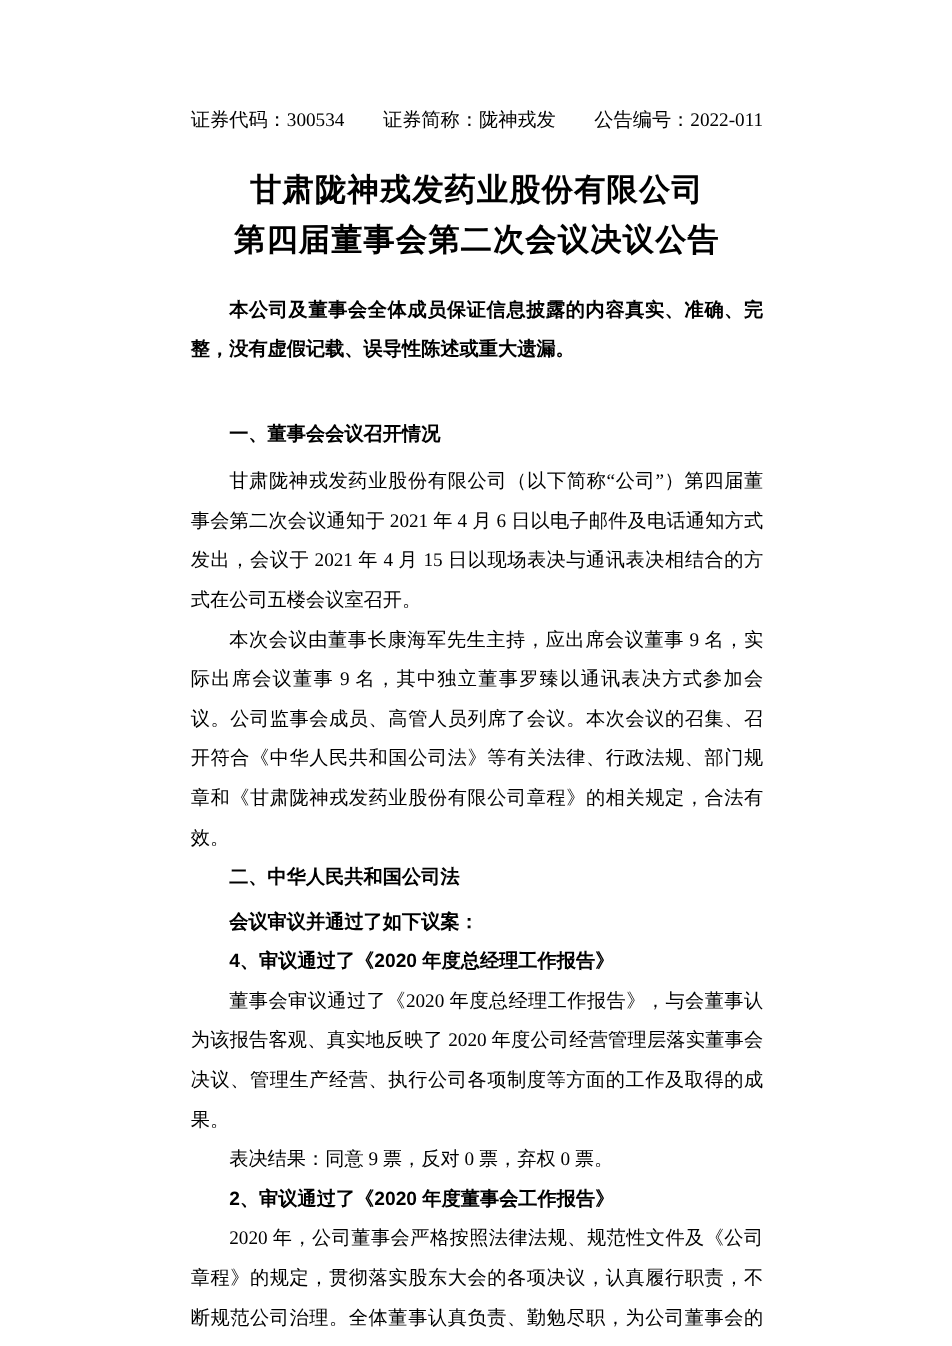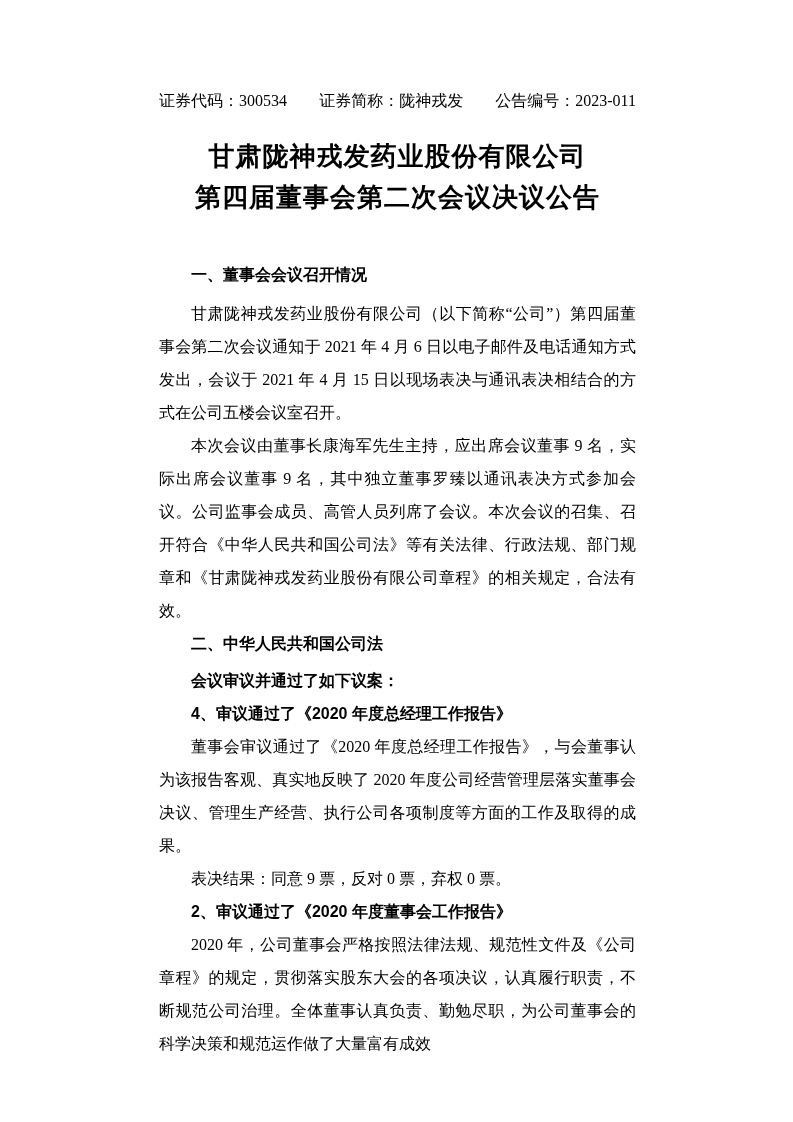--- a/index.html
+++ b/index.html
@@ -22,21 +22,21 @@
   .header-row {
     display: flex;
     justify-content: space-between;
     align-items: baseline;
     font-size: 16px;
     line-height: 33px;
     white-space: nowrap;
   }
   .doc-title {
     margin: 21px 0 0 0;
-    font-family: Liberation Mono, monospace;
+    font-family: Liberation Sans, sans-serif;
     font-weight: bold;
     font-size: 26px;
     line-height: 41px;
     letter-spacing: 1px;
     text-align: center;
   }
   .title-line { display: block; }
   p {
     margin: 0;
     font-size: 16px;
@@ -55,28 +55,29 @@
   .intro    { margin-top: 4px; font-weight: bold; }
 </style>
 </head>
 <body>
 
 <div class="page">
 
   <div class="header-row">
     <span>证券代码：300534</span>
     <span>证券简称：陇神戎发</span>
-    <span>公告编号：2023-011</span>
+    <span>公告编号：2022-011</span>
   </div>
 
   <h1 class="doc-title">
     <span class="title-line">甘肃陇神戎发药业股份有限公司</span>
     <span class="title-line">第四届董事会第二次会议决议公告</span>
   </h1>
 
+  <p class="notice bold-sans">本公司及董事会全体成员保证信息披露的内容真实、准确、完整，没有虚假记载、误导性陈述或重大遗漏。</p>
 
   <p class="sec1-h bold-sans">一、董事会会议召开情况</p>
 
   <p class="p-first">甘肃陇神戎发药业股份有限公司（以下简称“公司”）第四届董事会第二次会议通知于 2021 年 4 月 6 日以电子邮件及电话通知方式发出，会议于 2021 年 4 月 15 日以现场表决与通讯表决相结合的方式在公司五楼会议室召开。</p>
 
   <p>本次会议由董事长康海军先生主持，应出席会议董事 9 名，实际出席会议董事 9 名，其中独立董事罗臻以通讯表决方式参加会议。公司监事会成员、高管人员列席了会议。本次会议的召集、召开符合《中华人民共和国公司法》等有关法律、行政法规、部门规章和《甘肃陇神戎发药业股份有限公司章程》的相关规定，合法有效。</p>
 
   <p class="bold-sans">二、中华人民共和国公司法</p>
 
   <p class="intro">会议审议并通过了如下议案：</p>

